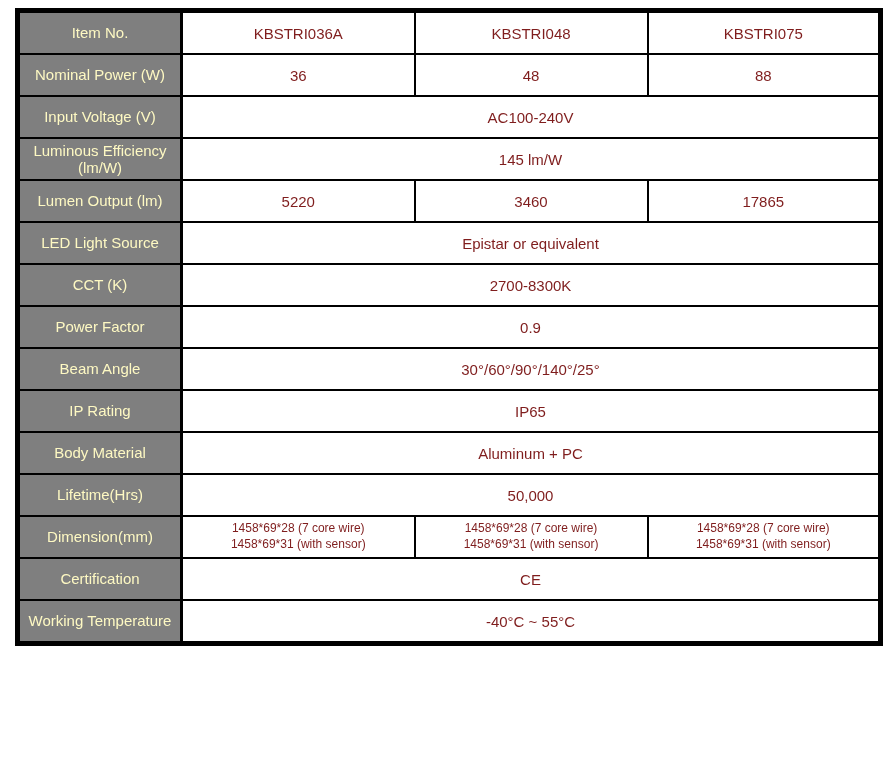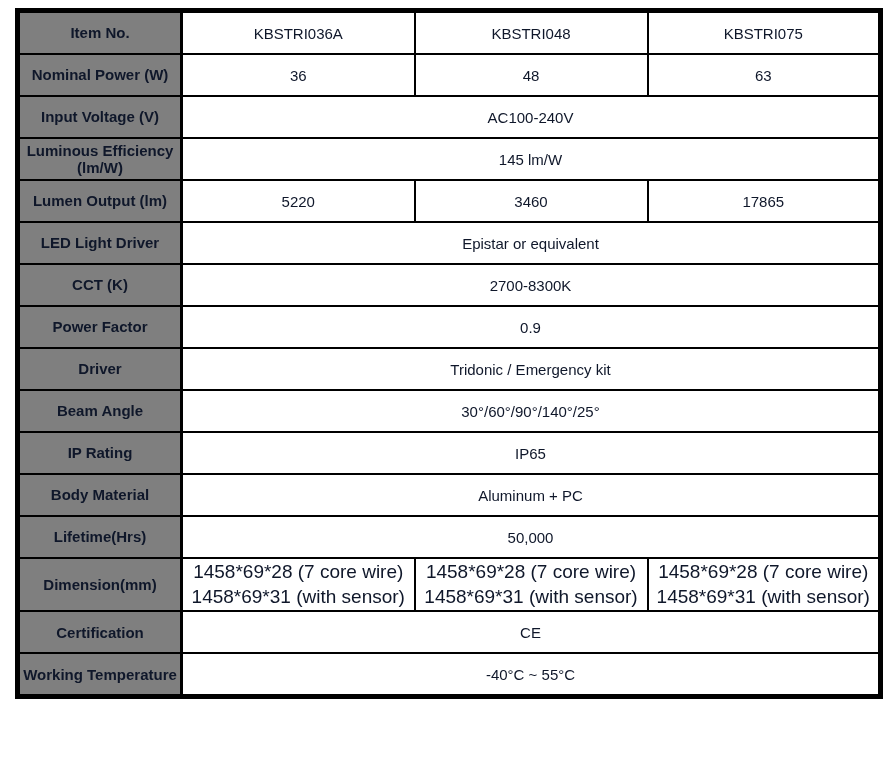--- a/index.html
+++ b/index.html
@@ -27,32 +27,32 @@
     border: 2px solid #000000;
     height: 38px;
     text-align: center;
     vertical-align: middle;
     padding: 1px 4px;
     font-size: 15px;
     overflow: hidden;
   }
   th.label {
     background: #7f7f7f;
-    color: #0f172a;
-    font-weight: 700;
+    color: #fef9c3;
+    font-weight: 400;
     border-right: 3px solid #000000;
     line-height: 1.15;
     padding: 1px 2px;
   }
   td.val {
-    color: #0f172a;
+    color: #7f1d1d;
     background: #ffffff;
   }
   td.dim {
-    font-size: 19px;
+    font-size: 12px;
     line-height: 1.3;
     padding: 1px 2px;
     white-space: nowrap;
   }
 </style>
 </head>
 <body>
 
 <div class="sheet">
   <table class="spec">
@@ -66,51 +66,47 @@
       <tr>
         <th class="label">Item No.</th>
         <td class="val">KBSTRI036A</td>
         <td class="val">KBSTRI048</td>
         <td class="val">KBSTRI075</td>
       </tr>
       <tr>
         <th class="label">Nominal Power (W)</th>
         <td class="val">36</td>
         <td class="val">48</td>
-        <td class="val">63</td>
+        <td class="val">88</td>
       </tr>
       <tr>
         <th class="label">Input Voltage (V)</th>
         <td class="val" colspan="3">AC100-240V</td>
       </tr>
       <tr>
         <th class="label">Luminous Efficiency (lm/W)</th>
         <td class="val" colspan="3">145 lm/W</td>
       </tr>
       <tr>
         <th class="label">Lumen Output  (lm)</th>
         <td class="val">5220</td>
         <td class="val">3460</td>
         <td class="val">17865</td>
       </tr>
       <tr>
-        <th class="label">LED Light Driver</th>
+        <th class="label">LED Light Source</th>
         <td class="val" colspan="3">Epistar or equivalent</td>
       </tr>
       <tr>
         <th class="label">CCT (K)</th>
         <td class="val" colspan="3">2700-8300K</td>
       </tr>
       <tr>
         <th class="label">Power Factor</th>
         <td class="val" colspan="3">0.9</td>
-      </tr>
-      <tr>
-        <th class="label">Driver</th>
-        <td class="val" colspan="3">Tridonic / Emergency kit</td>
       </tr>
       <tr>
         <th class="label">Beam Angle</th>
         <td class="val" colspan="3">30°/60°/90°/140°/25°</td>
       </tr>
       <tr>
         <th class="label">IP Rating</th>
         <td class="val" colspan="3">IP65</td>
       </tr>
       <tr>

